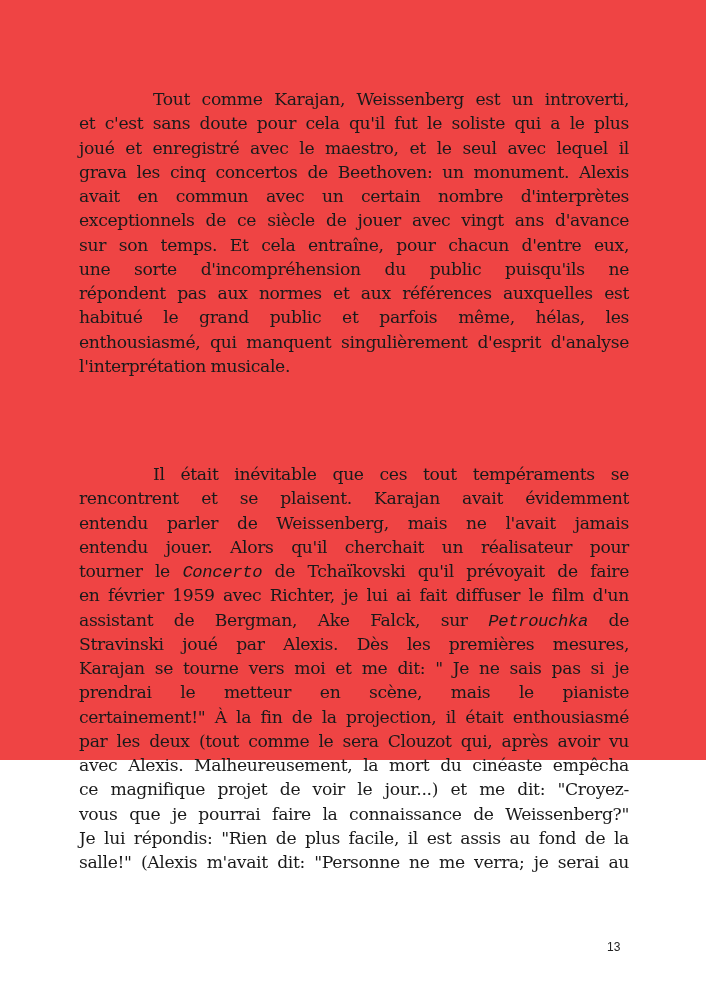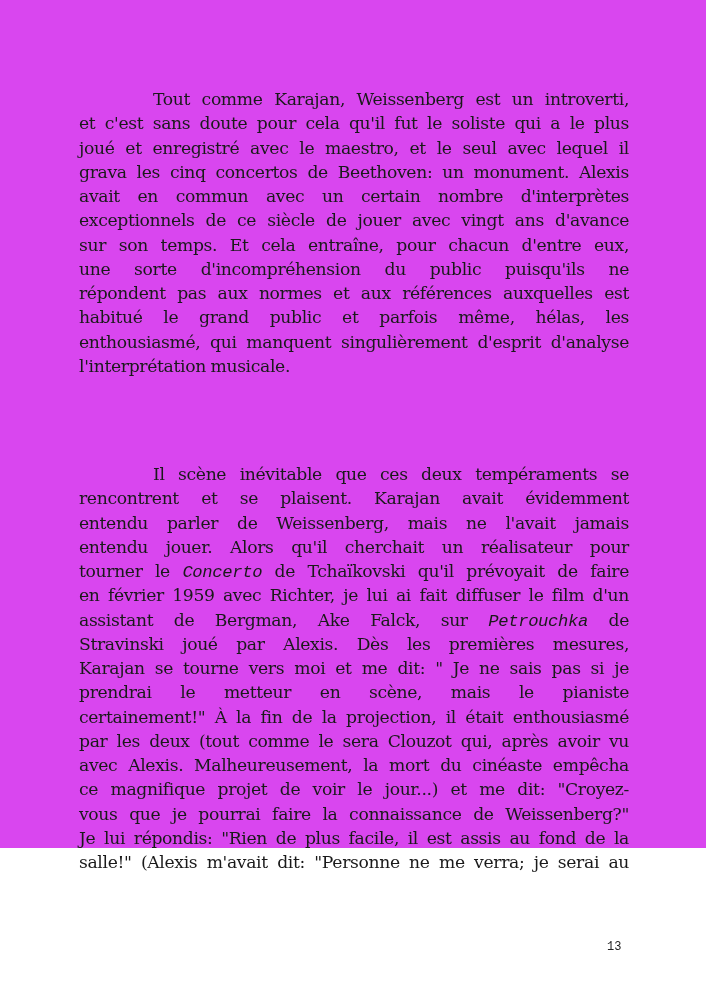--- a/index.html
+++ b/index.html
@@ -1,18 +1,18 @@
 <!DOCTYPE html>
 <html><head>
   <meta charset="utf-8">
   <style>
     html, body { margin: 0; padding: 0; background: #ffffff; }
     body { width: 706px; height: 1000px; position: relative; overflow: hidden; }
     .page {
-      position: absolute; left: 0; top: 0; width: 706px; height: 848px; background: #d946ef;
+      position: absolute; left: 0; top: 0; width: 706px; height: 760px; background: #ef4444;
     }
     .para {
       position: absolute;
       left: 79px;
       width: 550px;
       font-family: "DejaVu Serif", "Liberation Serif", serif;
       font-size: 17.2px;
       color: #1a1a1a;
     }
     .line {
@@ -26,21 +26,21 @@
       word-spacing: -0.5px;
       overflow: visible;
     }
     .line.last { text-align-last: left; }
     .line.indent { padding-left: 74px; }
     .p1 { top: 87px; }
     .p2 { top: 462px; }
     .page-number {
       position: absolute;
       left: 607px; top: 940px;
-      font-family: Liberation Mono, monospace;
+      font-family: Liberation Sans, sans-serif;
       font-size: 12px; color: #222;
     }
     em { font-style: italic; font-family: Liberation Mono, monospace; }
   </style>
 </head>
 <body>
 
 <div class="page">
 
   <div class="para p1">
@@ -52,21 +52,21 @@
     <span class="line">exceptionnels de ce siècle de jouer avec vingt ans d'avance</span>
     <span class="line">sur son temps. Et cela entraîne, pour chacun d'entre eux,</span>
     <span class="line">une sorte d'incompréhension du public puisqu'ils ne</span>
     <span class="line">répondent pas aux normes et aux références auxquelles est</span>
     <span class="line">habitué le grand public et parfois même, hélas, les</span>
     <span class="line">enthousiasmé, qui manquent singulièrement d'esprit d'analyse</span>
     <span class="line last">l'interprétation musicale.</span>
   </div>
 
   <div class="para p2">
-    <span class="line indent">Il scène inévitable que ces deux tempéraments se</span>
+    <span class="line indent">Il était inévitable que ces tout tempéraments se</span>
     <span class="line">rencontrent et se plaisent. Karajan avait évidemment</span>
     <span class="line">entendu parler de Weissenberg, mais ne l'avait jamais</span>
     <span class="line">entendu jouer. Alors qu'il cherchait un réalisateur pour</span>
     <span class="line">
       <span>tourner le </span><em>Concerto</em><span> de Tchaïkovski qu'il prévoyait de faire</span>
     </span>
     <span class="line">en février 1959 avec Richter, je lui ai fait diffuser le film d'un</span>
     <span class="line">
       <span>assistant de Bergman, Ake Falck, sur </span><em>Petrouchka</em><span> de</span>
     </span>

